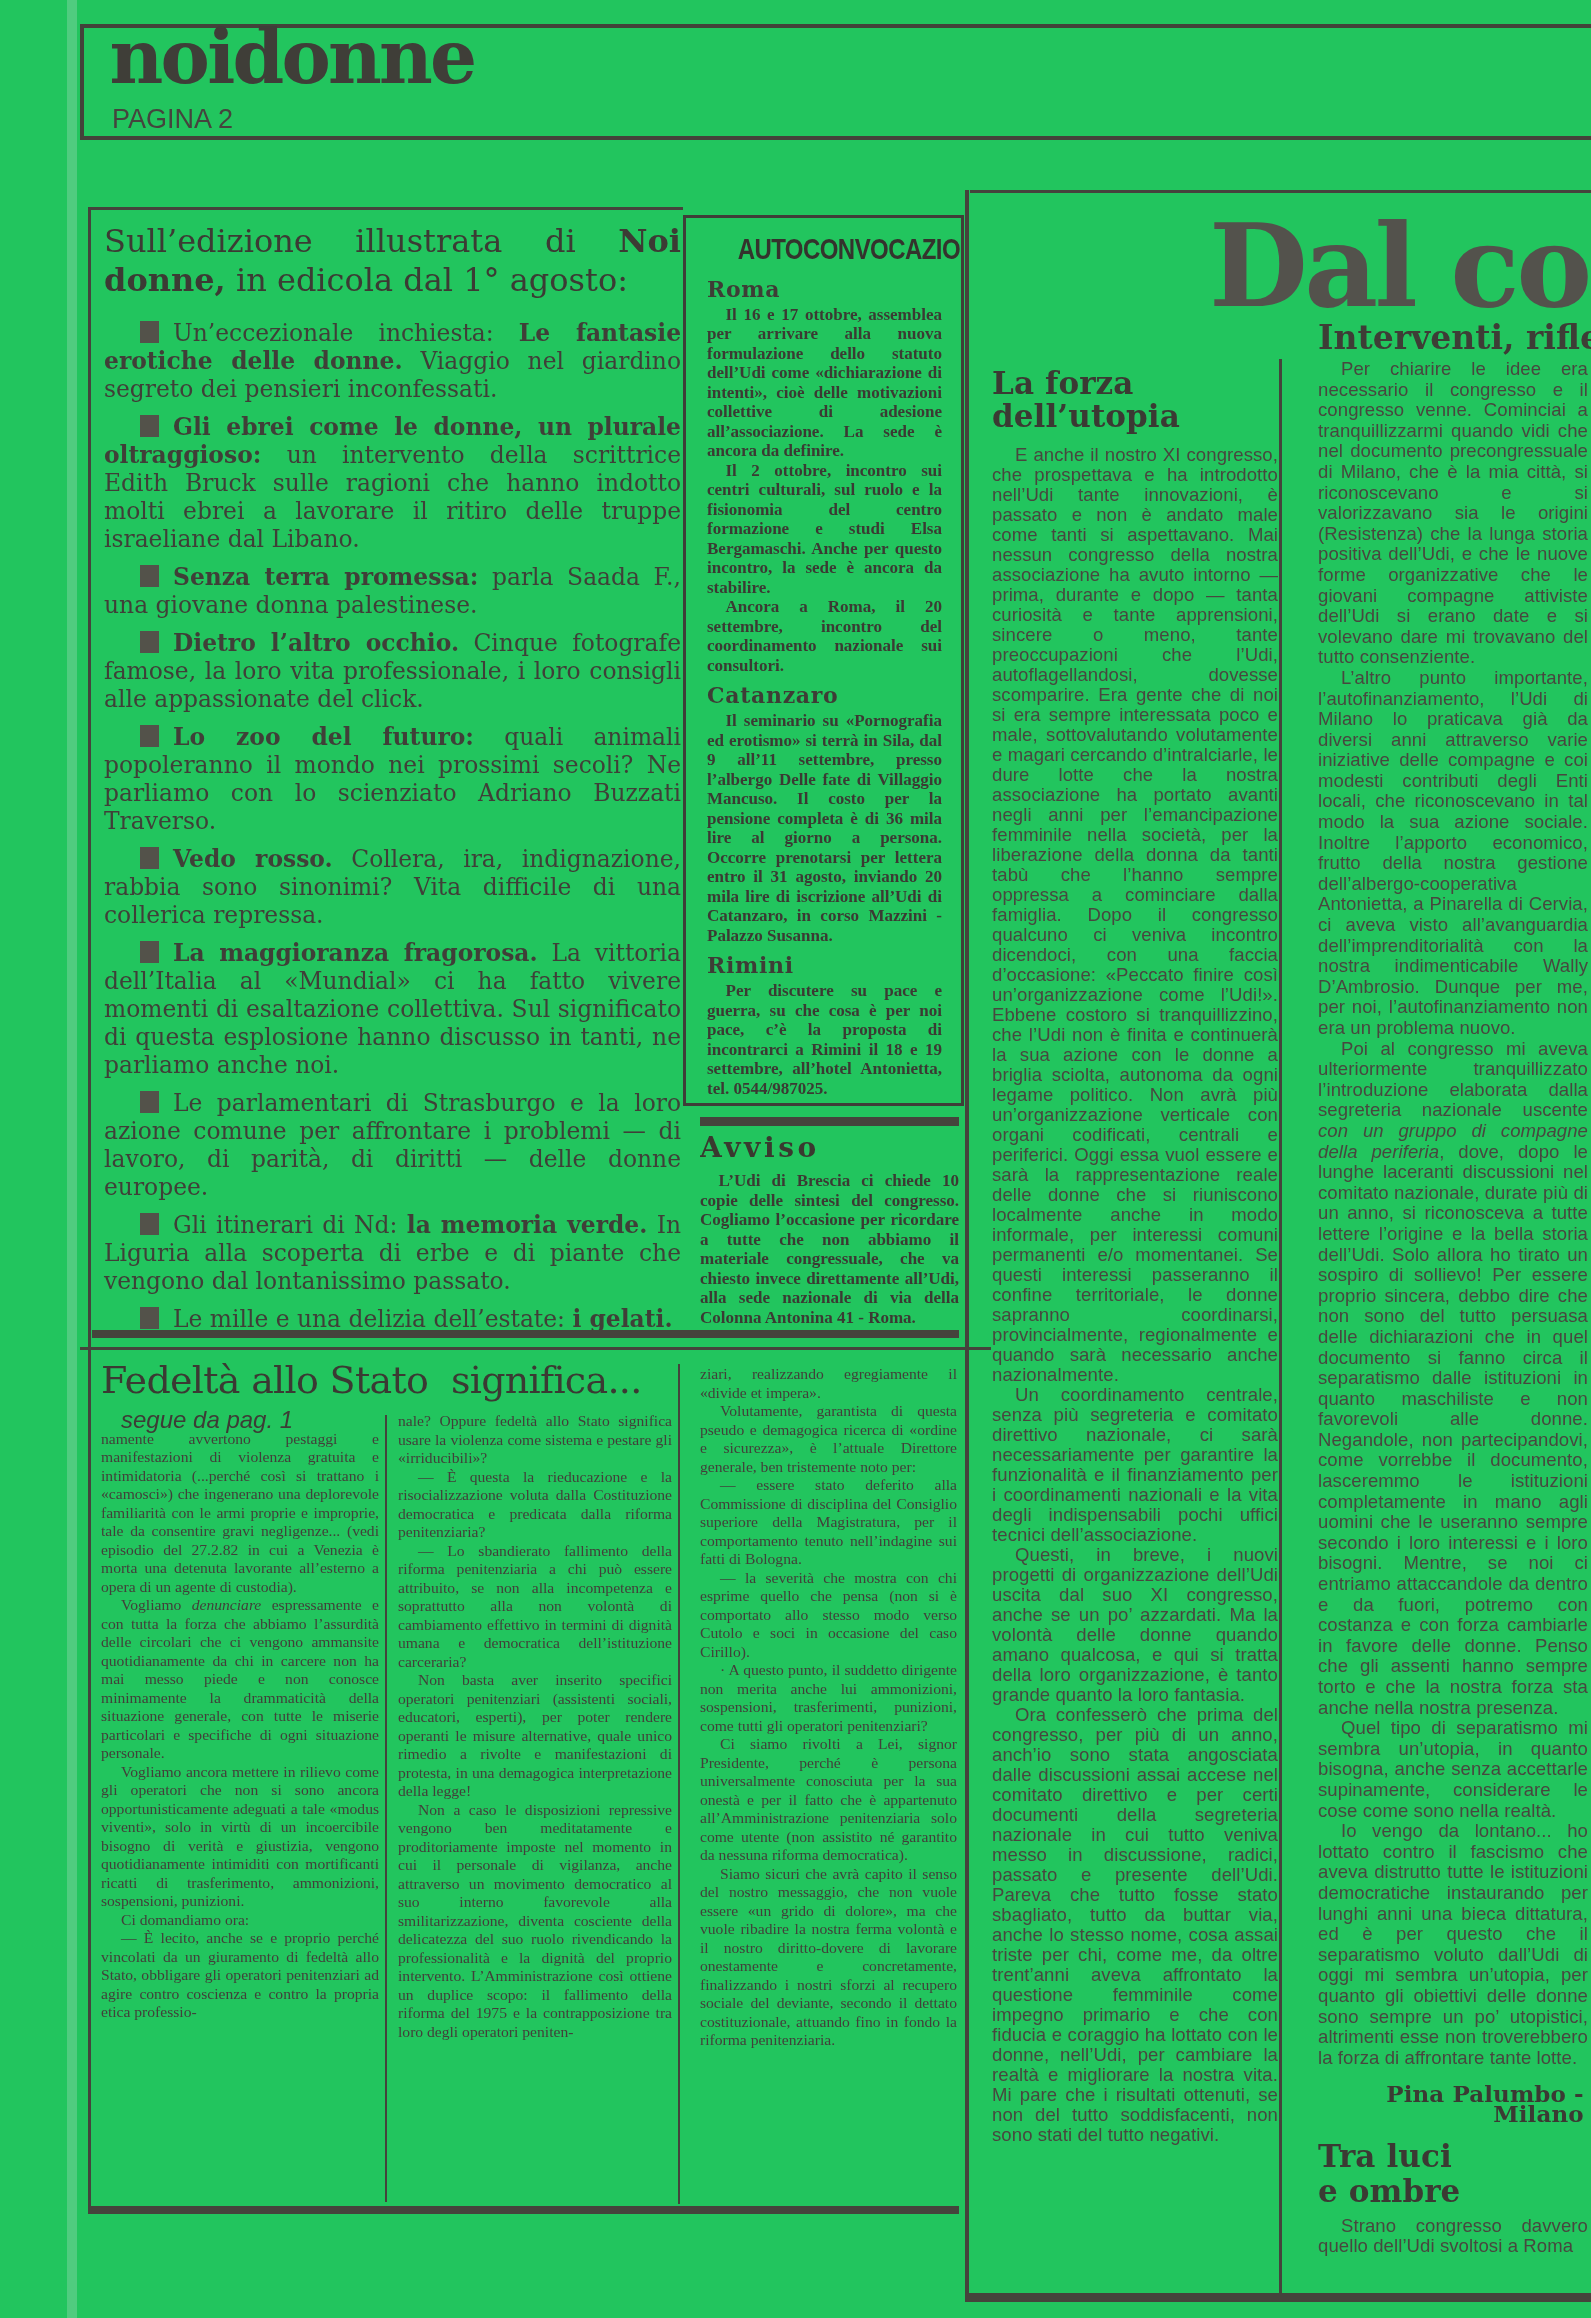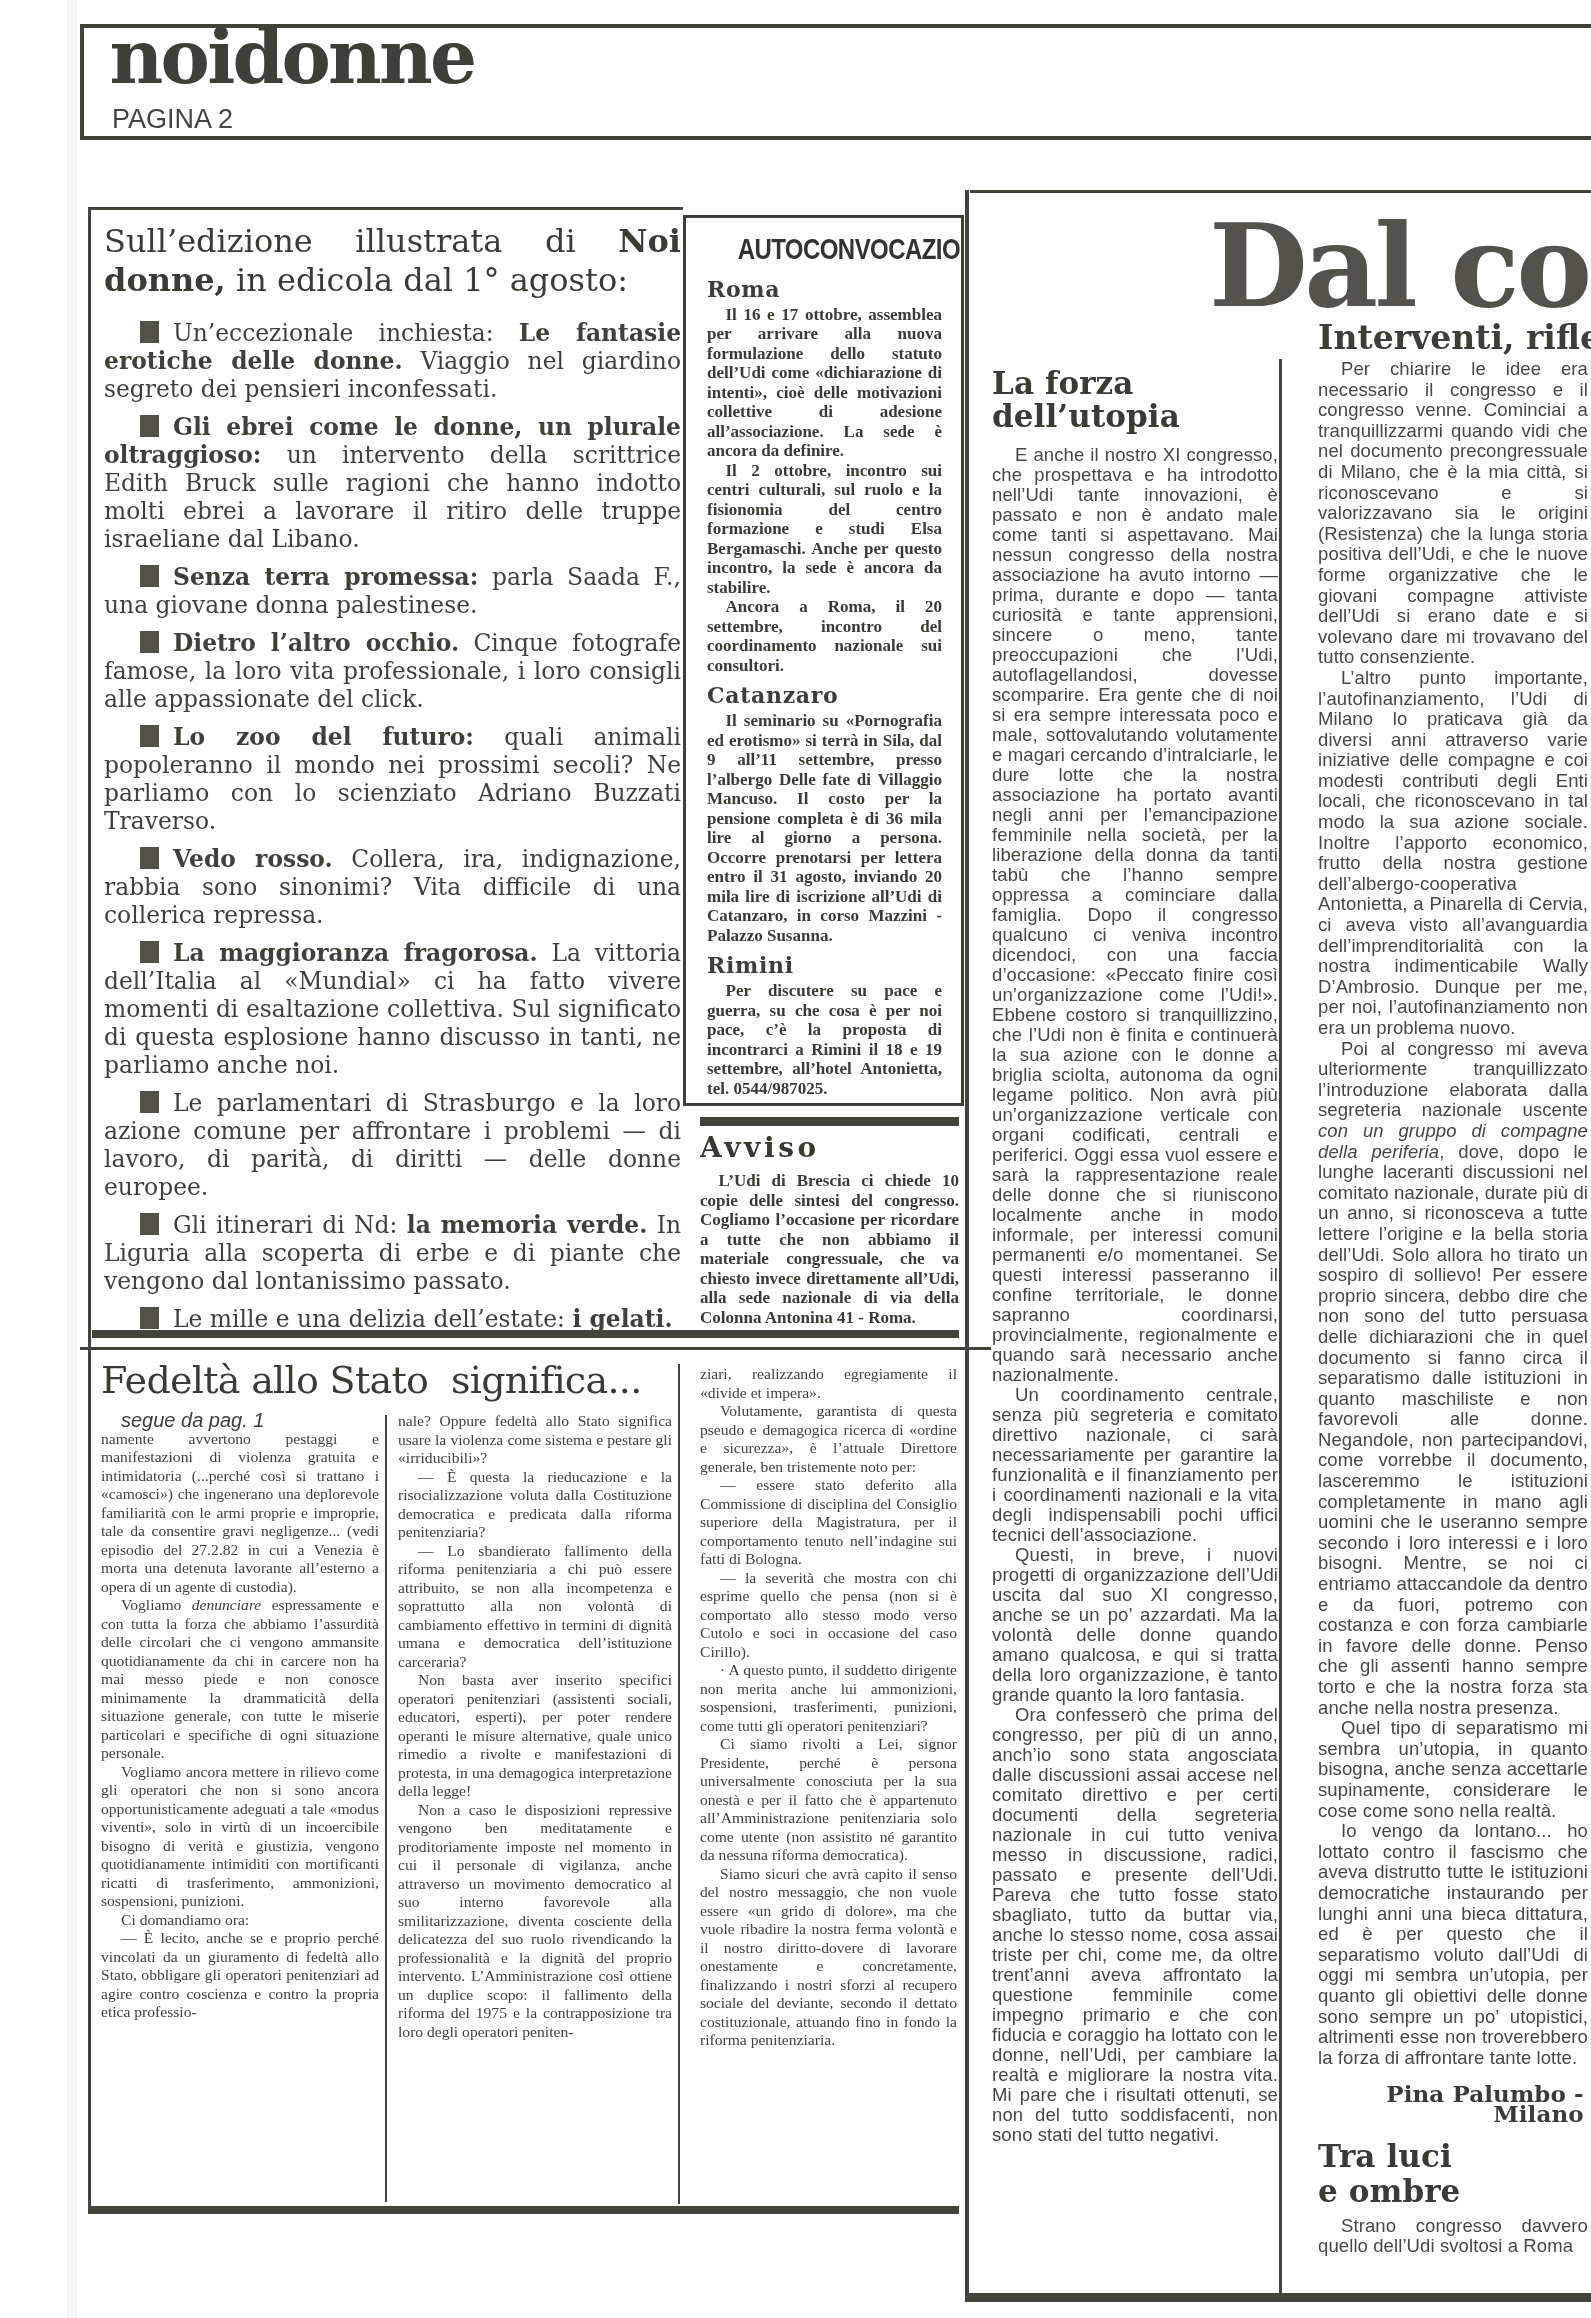--- a/index.html
+++ b/index.html
@@ -1,17 +1,17 @@
 <!DOCTYPE html>
 <html lang="it" style="font-size:11.4px"><head>
 <meta charset="utf-8">
 <style>
   html,body{margin:0;padding:0;}
   body{width:1592px;height:2319px;background:#9a998f;}
-  .page{position:relative;width:1592px;height:2319px;background:#ffffff;overflow:hidden;
+  .page{position:relative;width:1592px;height:2319px;background:#22c55e;overflow:hidden;
         font-family:"Liberation Serif",serif;color:#3e3d36;}
   .streak{position:absolute;top:0;bottom:0;background:#c8ded6;opacity:.28;}
   .hr,.vr{position:absolute;background:#45443c;}
   
   .masthead{position:absolute;left:80px;top:24px;width:1634px;height:108px;border:4.3px solid #43423a;}
   .logo{position:absolute;left:25.6px;top:-8.5px;font-family:"DejaVu Serif",serif;font-weight:bold;
         font-size:74px;line-height:1;letter-spacing:-2.8px;color:#3f3e38;}
   .pagenum{position:absolute;left:28px;bottom:1.4px;font-family:"Liberation Sans",sans-serif;
         font-size:27px;color:#45443e;}
   
@@ -32,21 +32,21 @@
   
   .avviso{position:absolute;left:700px;top:1131px;width:259px;height:213px;overflow:hidden;
           font-family:"Liberation Serif",serif;}
   .avviso-title{margin:0 0 7px;font-family:"DejaVu Serif",serif;font-size:28px;font-weight:bold;letter-spacing:3.6px;color:#3a392f;}
   
   .fedelta-head{position:absolute;left:101px;top:1358px;margin:0;font-family:"DejaVu Serif",serif;
         font-size:38px;font-weight:normal;letter-spacing:-0.7px;white-space:pre;color:#3b3a33;}
   .fcol{position:absolute;font-size:15.6px;line-height:18.5px;text-align:justify;color:#42403a;overflow:hidden;}
   .fcol p{margin:0;text-indent:20px;}
   .fcol [data-list] p:first-child{text-indent:0;}
-  .segue{font-family:"Liberation Sans",sans-serif;font-style:italic;font-size:20px;margin:0 0 8.5px;color:#3d3c36;}
+  .segue{font-family:"Liberation Sans",sans-serif;font-style:italic;font-size:24px;margin:0 0 8.5px;color:#3d3c36;}
   
   .dal-headline{position:absolute;left:1209px;top:199px;margin:0;font-family:"DejaVu Serif",serif;
         font-size:114px;font-weight:bold;letter-spacing:-3.6px;white-space:nowrap;color:#53524c;}
   .subtitle{position:absolute;left:1318px;top:318px;margin:0;font-family:"DejaVu Serif",serif;
         font-size:33px;font-weight:bold;white-space:nowrap;color:#3e3d36;}
   .scol{position:absolute;font-family:"Liberation Sans",sans-serif;font-size:18.5px;text-align:justify;
         letter-spacing:0.1px;color:#48473f;overflow:hidden;}
   .scol p{margin:0;text-indent:23px;}
   #col4 p{line-height:20px;} #col5 p{line-height:20.6px;}
   .forza-head{margin:0 0 11.4px;font-family:"DejaVu Serif",serif;font-size:31px;line-height:1.08;

